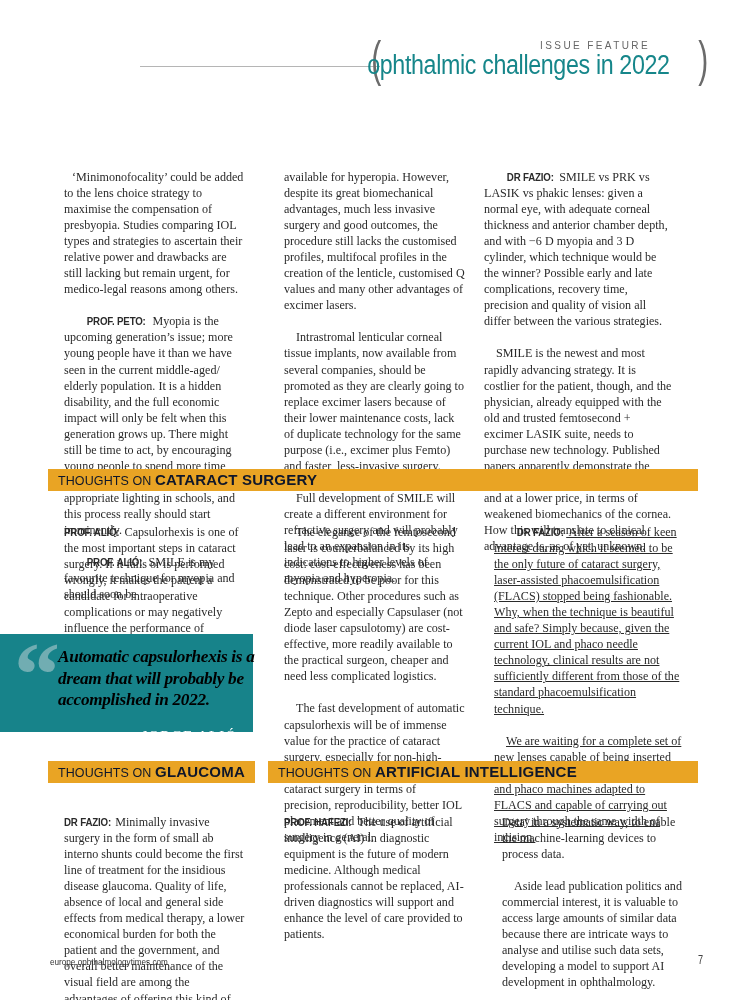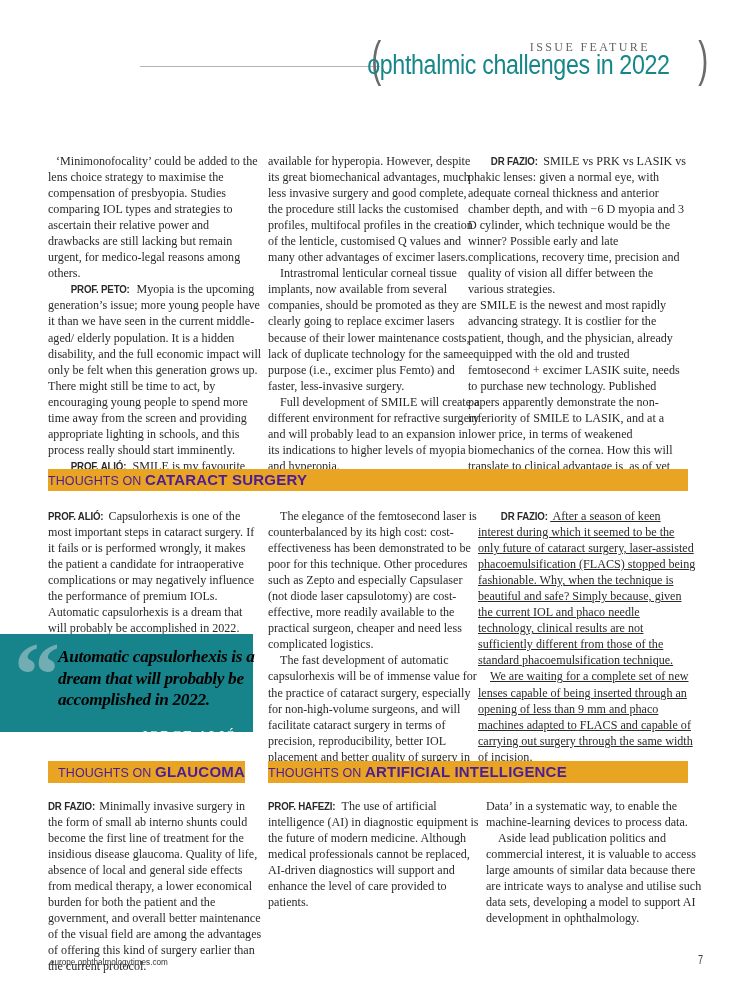--- a/index.html
+++ b/index.html
@@ -6,35 +6,35 @@
   body { width: 738px; height: 1000px; position: relative; overflow: hidden;
          font-family: "Liberation Serif", "DejaVu Serif", serif; color: #2a2a2a; }
 
   
   .hdr { position: absolute; top: 38px; right: 38px; height: 50px; width: 340px; }
   .hdr-line { position: absolute; left: -220px; top: 28px; width: 240px; height: 1px; background: #b5b5b5; }
   .paren { position: absolute; top: -4px; font-family: "Liberation Sans", sans-serif; font-weight: 100;
            font-size: 50px; color: #6b6b6b; line-height: 1; transform: scaleX(0.6); }
   .paren.l { left: 8px; }
   .paren.r { right: -12px; }
-  .kicker { position: absolute; right: 50px; top: 2px; font-family: Liberation Serif, serif;
-            font-size: 12px; letter-spacing: 2.4px; color: #666; }
+  .kicker { position: absolute; right: 50px; top: 2px; font-family: Liberation Sans, sans-serif;
+            font-size: 10px; letter-spacing: 2.4px; color: #666; }
   .htitle { position: absolute; right: 30px; top: 12px; font-family: "Liberation Sans", sans-serif;
             font-size: 27px; color: #16868a; letter-spacing: -0.4px; transform: scaleX(0.86); transform-origin: right; white-space: nowrap; }
 
   
   .col { position: absolute; font-size: 12.1px; line-height: 16.05px; text-align: left; }
-  .col p { margin: 0; text-indent: 12px; }
+  .col p { margin: 16px; text-indent: 12px; }
   .col p.noind { text-indent: 0; }
   .spk { font-family: "Liberation Sans", sans-serif; font-weight: bold; font-size: 10.8px;
          letter-spacing: -0.2px; transform: scaleX(0.9); display: inline-block; transform-origin: left; margin-right: -4px; }
 
   
-  .banner { position: absolute; background: #e9a424; color: #4c1d95; font-family: "Liberation Sans", sans-serif;
-            height: 22px; line-height: 22px; white-space: nowrap; overflow: hidden; }
+  .banner { position: absolute; background: #e9a424; color: #0f172a; font-family: "Liberation Sans", sans-serif;
+            height: 22px; line-height: 22px; padding-left: 10px; white-space: nowrap; overflow: hidden; }
   .banner .pre { font-size: 12.5px; letter-spacing: 0.1px; }
   .banner .main { font-size: 15px; font-weight: bold; letter-spacing: 0.2px; }
 
   
   .pq { position: absolute; left: 0; top: 634px; width: 253px; height: 98px; background: #17838a; }
   .pq-mark { position: absolute; left: 14px; top: -6px; font-family: "Liberation Serif", serif; font-weight: bold;
              font-size: 92px; color: #8fbcc0; opacity: 0.75; line-height: 1; }
   .pq-text { position: absolute; left: 50px; top: 12px; width: 200px; font-family: "Liberation Serif", serif;
              font-style: italic; font-weight: bold; font-size: 17.2px; line-height: 21.5px; color: #000000; letter-spacing: -0.3px; margin-left: 8px; }
   .pq-attr { position: absolute; right: 16px; top: 94px; font-family: "Liberation Serif", serif; font-size: 15px;
@@ -57,21 +57,21 @@
   <span class="paren r">)</span>
 </div>
 
 <div class="col" style="left:48px; top:153px; width:214px;">
   <p><span class="spk"></span><span>‘Minimonofocality’ could be added to the lens choice strategy to maximise the compensation of presbyopia. Studies comparing IOL types and strategies to ascertain their relative power and drawbacks are still lacking but remain urgent, for medico-legal reasons among others.</span></p>
   <p><span class="spk">PROF. PETO:</span><span> Myopia is the upcoming generation’s issue; more young people have it than we have seen in the current middle-aged/ elderly population. It is a hidden disability, and the full economic impact will only be felt when this generation grows up. There might still be time to act, by encouraging young people to spend more time away from the screen and providing appropriate lighting in schools, and this process really should start imminently.</span></p>
   <p><span class="spk">PROF. ALIÓ:</span><span> SMILE is my favourite technique for myopia and should soon be</span></p>
 </div>
 
 <div class="col" style="left:268px; top:153px; width:214px;">
-  <p class="noind"><span>available for hyperopia. However, despite its great biomechanical advantages, much less invasive surgery and good complete, the procedure still lacks the customised profiles, multifocal profiles in the creation of the lenticle, customised Q values and many other advantages of excimer lasers.</span></p>
+  <p class="noind"><span>available for hyperopia. However, despite its great biomechanical advantages, much less invasive surgery and good outcomes, the procedure still lacks the customised profiles, multifocal profiles in the creation of the lenticle, customised Q values and many other advantages of excimer lasers.</span></p>
   <p><span>Intrastromal lenticular corneal tissue implants, now available from several companies, should be promoted as they are clearly going to replace excimer lasers because of their lower maintenance costs, lack of duplicate technology for the same purpose (i.e., excimer plus Femto) and faster, less-invasive surgery.</span></p>
   <p><span>Full development of SMILE will create a different environment for refractive surgery and will probably lead to an expansion in its indications to higher levels of myopia and hyperopia.</span></p>
 </div>
 
 <div class="col" style="left:468px; top:153px; width:220px;">
   <p><span class="spk">DR FAZIO:</span><span> SMILE vs PRK vs LASIK vs phakic lenses: given a normal eye, with adequate corneal thickness and anterior chamber depth, and with −6 D myopia and 3 D cylinder, which technique would be the winner? Possible early and late complications, recovery time, precision and quality of vision all differ between the various strategies.</span></p>
   <p><span>SMILE is the newest and most rapidly advancing strategy. It is costlier for the patient, though, and the physician, already equipped with the old and trusted femtosecond + excimer LASIK suite, needs to purchase new technology. Published papers apparently demonstrate the non-inferiority of SMILE to LASIK, and at a lower price, in terms of weakened biomechanics of the cornea. How this will translate to clinical advantage is, as of yet, unknown.</span></p>
 </div>
 
 <div class="banner" style="left:48px; top:469px; width:640px;">
@@ -91,21 +91,21 @@
   <p><span class="spk">DR FAZIO:</span><span> After a season of keen interest during which it seemed to be the only future of cataract surgery, laser-assisted phacoemulsification (FLACS) stopped being fashionable. Why, when the technique is beautiful and safe? Simply because, given the current IOL and phaco needle technology, clinical results are not sufficiently different from those of the standard phacoemulsification technique.</span></p>
   <p><span>We are waiting for a complete set of new lenses capable of being inserted through an opening of less than 9 mm and phaco machines adapted to FLACS and capable of carrying out surgery through the same width of incision.</span></p>
 </div>
 
 <div class="pq">
   <span class="pq-mark">“</span>
   <div class="pq-text">Automatic capsulorhexis is a dream that will probably be accomplished in 2022.</div>
   <div class="pq-attr">—JORGE ALIÓ</div>
 </div>
 
-<div class="banner" style="left:48px; top:761px; width:197px;text-align:right;">
+<div class="banner" style="left:48px; top:761px; width:197px;">
   <span class="pre">THOUGHTS ON </span><span class="main">GLAUCOMA</span>
 </div>
 
 <div class="col" style="left:48px; top:798px; width:214px;">
   <p class="noind"><span class="spk">DR FAZIO:</span><span> Minimally invasive surgery in the form of small ab interno shunts could become the first line of treatment for the insidious disease glaucoma. Quality of life, absence of local and general side effects from medical therapy, a lower economical burden for both the patient and the government, and overall better maintenance of the visual field are among the advantages of offering this kind of surgery earlier than the current protocol.</span></p>
 </div>
 
 <div class="banner" style="left:268px; top:761px; width:420px;">
   <span class="pre">THOUGHTS ON </span><span class="main">ARTIFICIAL INTELLIGENCE</span>
 </div>

